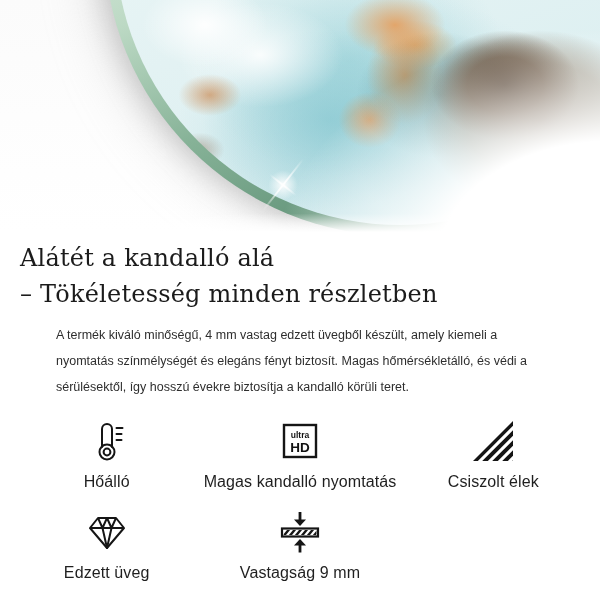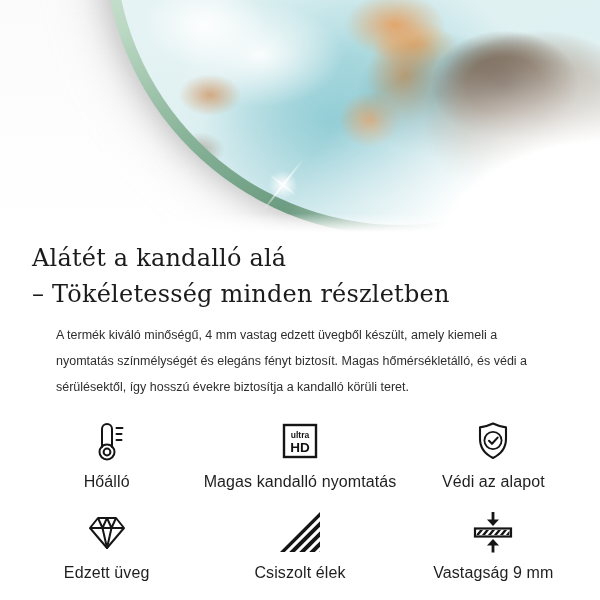--- a/index.html
+++ b/index.html
@@ -45,21 +45,21 @@
   .sparkle .glow{position:absolute;left:-16px;top:-16px;width:32px;height:32px;border-radius:50%;
         background:radial-gradient(circle,rgba(255,255,255,0.95) 0%,rgba(255,255,255,0) 65%);}
   .sparkle .ray1{position:absolute;left:-33px;top:-1px;width:66px;height:2px;
         background:linear-gradient(90deg,rgba(255,255,255,0) 0%,#fff 50%,rgba(255,255,255,0) 100%);
         transform:rotate(-52deg);}
   .sparkle .ray2{position:absolute;left:-17px;top:-1px;width:34px;height:2px;
         background:linear-gradient(90deg,rgba(255,255,255,0) 0%,#fff 50%,rgba(255,255,255,0) 100%);
         transform:rotate(38deg);}
 
   
-  .title{margin:8px 0 0;padding:0 32px;font-family:"DejaVu Serif","Liberation Serif",serif;
+  .title{margin:8px 0 0;padding:0 20px;font-family:"DejaVu Serif","Liberation Serif",serif;
         font-weight:400;font-size:24px;line-height:36px;color:#1b1b1b;letter-spacing:0.2px;}
   .title span{display:block;}
   .desc{margin:10px 16px 0;padding:0 40px;max-width:535px;
         font-size:12.5px;line-height:26px;color:#2e2e2e;}
 
   
   .features{margin:18px 10px 0;display:grid;grid-template-columns:repeat(3,1fr);row-gap:18px;}
   .feature{display:flex;flex-direction:column;align-items:center;}
   .icon-box{height:46px;display:flex;align-items:center;justify-content:center;text-decoration:underline;}
   .feature-label{margin-top:9px;font-size:16px;color:#1f1f1f;letter-spacing:0.1px;}
@@ -108,59 +108,49 @@
       <div class="icon-box">
         <svg width="44" height="44" viewBox="0 0 44 44">
           <rect x="6" y="6" width="32" height="32" fill="none" stroke="#151515" stroke-width="2.4"></rect>
           <text x="22" y="19" text-anchor="middle" font-family="Liberation Sans, sans-serif" font-size="8.5" font-weight="600" fill="#111">ultra</text>
           <text x="22" y="33" text-anchor="middle" font-family="Liberation Sans, sans-serif" font-size="13.5" font-weight="700" fill="#111">HD</text>
         </svg>
       </div>
       <div class="feature-label">Magas kandalló nyomtatás</div>
     </div>
 
-    <div class="feature">
-      <div class="icon-box">
-        <svg width="44" height="44" viewBox="0 0 44 44" fill="none" stroke="#151515" stroke-width="2.1" stroke-linecap="round" stroke-linejoin="round">
-          <path d="M22 4.5 c4.2 2 9.2 3.4 13 3.9 v11.2 c0 9.2-5.6 15.9-13 19.4 c-7.4-3.5-13-10.2-13-19.4 V8.4 c3.8-.5 8.8-1.9 13-3.9 z"></path>
-          <circle cx="22" cy="21.5" r="8.6" stroke-width="1.8"></circle>
-          <path d="M18 21.8 l3 3 5.6-6.2"></path>
-        </svg>
-      </div>
-      <div class="feature-label">Védi az alapot</div>
-    </div>
-
-    <div class="feature">
-      <div class="icon-box">
-        <svg width="44" height="44" viewBox="0 0 44 44" fill="none" stroke="#151515" stroke-width="2" stroke-linejoin="round">
-          <path d="M13 8 H31 L39 18 L22 38 L5 18 Z"></path>
-          <path d="M5 18 H39 M13 8 L17.5 18 L22 8 L26.5 18 L31 8 M17.5 18 L22 38 L26.5 18"></path>
-        </svg>
-      </div>
-      <div class="feature-label">Edzett üveg</div>
-    </div>
 
     <div class="feature">
       <div class="icon-box">
         <svg width="44" height="44" viewBox="0 0 44 44">
           <defs>
               <clipPath id="triClip">
                 <polygon points="2,42 42,2 42,42"></polygon>
               </clipPath>
             </defs>
           <g clip-path="url(#triClip)" stroke="#151515" stroke-width="4">
             <line x1="0" y1="46" x2="46" y2="0"></line>
             <line x1="10" y1="46" x2="46" y2="10"></line>
             <line x1="20" y1="46" x2="46" y2="20"></line>
             <line x1="30" y1="46" x2="46" y2="30"></line>
             <line x1="40" y1="46" x2="46" y2="40"></line>
           </g>
         </svg>
       </div>
       <div class="feature-label">Csiszolt élek</div>
+    </div>
+
+    <div class="feature">
+      <div class="icon-box">
+        <svg width="44" height="44" viewBox="0 0 44 44" fill="none" stroke="#151515" stroke-width="2" stroke-linejoin="round">
+          <path d="M13 8 H31 L39 18 L22 38 L5 18 Z"></path>
+          <path d="M5 18 H39 M13 8 L17.5 18 L22 8 L26.5 18 L31 8 M17.5 18 L22 38 L26.5 18"></path>
+        </svg>
+      </div>
+      <div class="feature-label">Edzett üveg</div>
     </div>
 
     <div class="feature">
       <div class="icon-box">
         <svg width="44" height="44" viewBox="0 0 44 44">
           <rect x="20.6" y="2" width="2.8" height="8" fill="#151515"></rect>
           <polygon points="16,9.5 28,9.5 22,16" fill="#151515"></polygon>
           <rect x="4" y="18.5" width="36" height="8" fill="none" stroke="#151515" stroke-width="2.2"></rect>
           <defs>
               <clipPath id="barClip">

